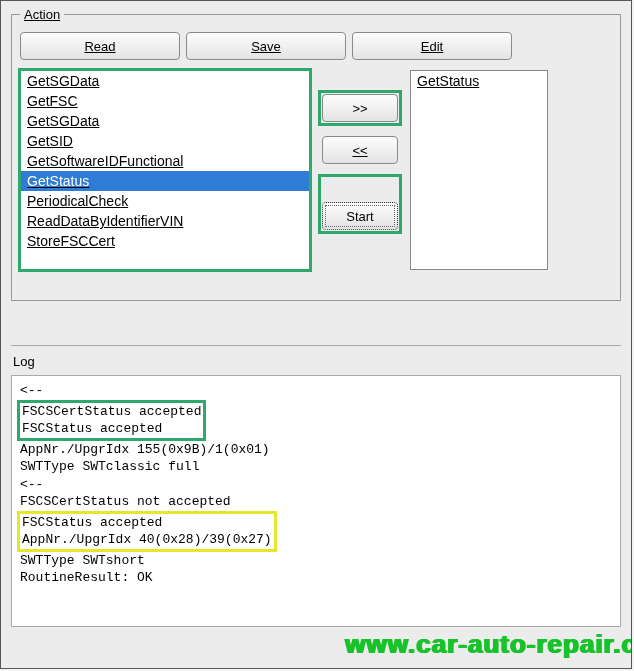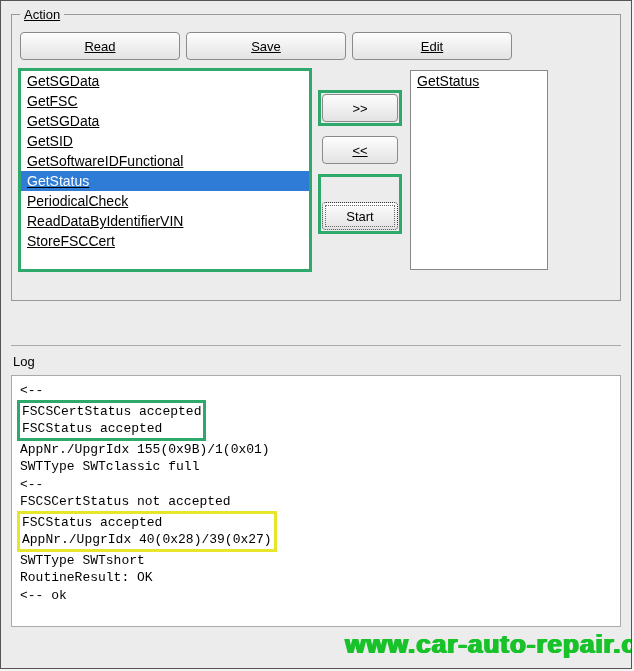--- a/index.html
+++ b/index.html
@@ -211,18 +211,17 @@
       <div class="line"></div>
       <div class="line">&lt;--</div>
       <div class="line">FSCSCertStatus not accepted</div>
       <span class="box-yellow">
         <div class="line">FSCStatus accepted</div>
         <div class="line">AppNr./UpgrIdx 40(0x28)/39(0x27)</div>
       </span>
       <div class="line">SWTType SWTshort</div>
       <div class="line"></div>
       <div class="line">RoutineResult: OK</div>
-      <div class="line">&lt;-- ok</div>
     </div>
   </div>
 
   <div class="watermark">www.car-auto-repair.c</div>
 </div>
 
 </body></html>

